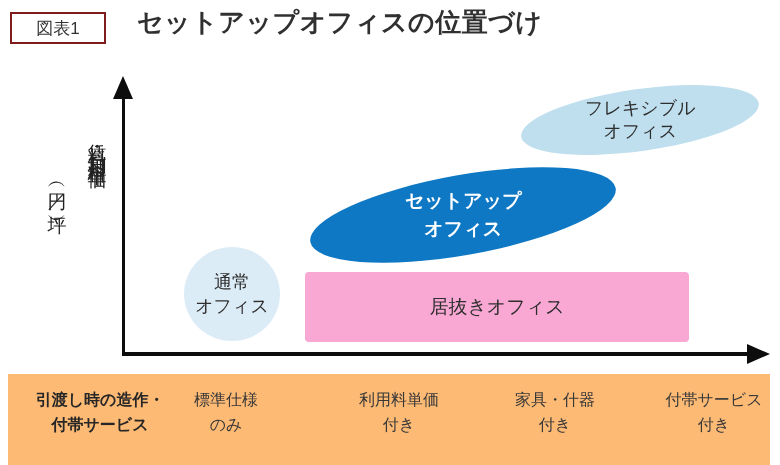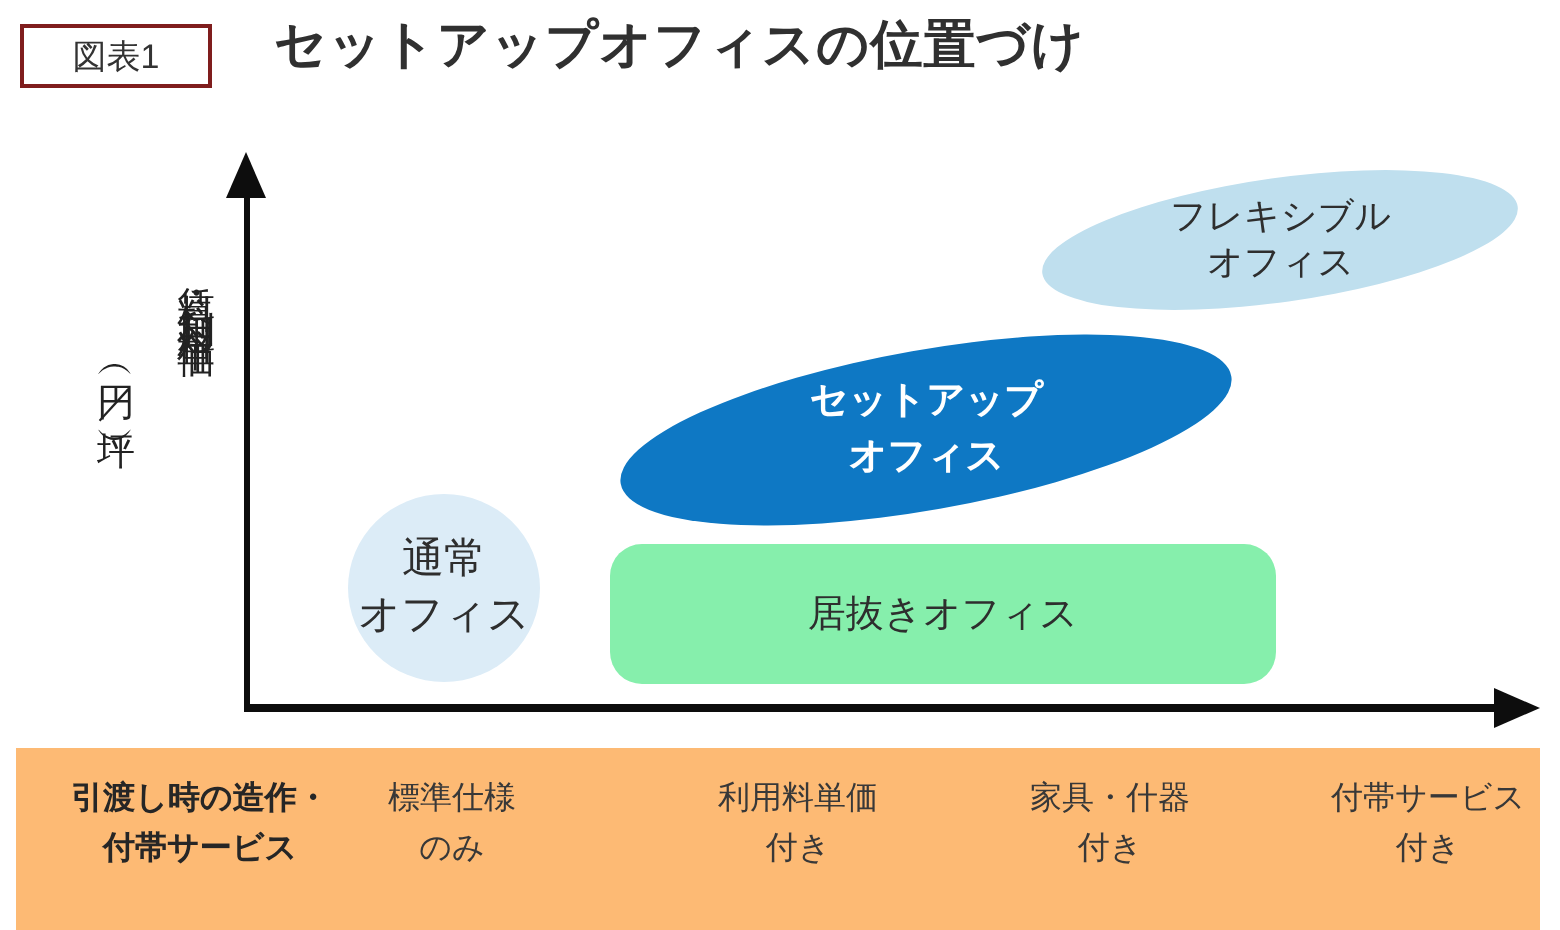--- a/index.html
+++ b/index.html
@@ -47,23 +47,23 @@
     position:absolute;left:44px;top:176px;
     writing-mode:vertical-rl;
     font-size:19px;color:#222;letter-spacing:2px;
   }
   
   .bubble{
     position:absolute;display:flex;align-items:center;justify-content:center;
     text-align:center;border-radius:50%;box-sizing:border-box;
   }
   .bubble .lines span{display:block;}
-  .normal{left:174px;top:247px;width:96px;height:94px;background:#dcecf7;font-size:21px;color:#2e2e2e;}
+  .normal{left:184px;top:247px;width:96px;height:94px;background:#dcecf7;font-size:18px;color:#2e2e2e;}
   .normal .lines{line-height:1.35;}
-  .inuki{left:305px;top:272px;width:333px;height:70px;border-radius:16px;background:#86efac;font-size:19px;color:#2e2e2e;}
+  .inuki{left:305px;top:272px;width:384px;height:70px;border-radius:4px;background:#f9a8d4;font-size:19px;color:#2e2e2e;}
   .setup{
     left:308px;top:175px;width:310px;height:80px;background:#0e78c4;
     transform:rotate(-10deg);color:#ffffff;font-weight:bold;font-size:19px;
   }
   .setup .lines{transform:rotate(10deg);line-height:1.45;}
   .flexible{
     left:520px;top:89px;width:240px;height:62px;background:#bfdfee;
     transform:rotate(-8deg);font-size:18px;color:#2e2e2e;
   }
   .flexible .lines{transform:rotate(8deg);line-height:1.3;}

